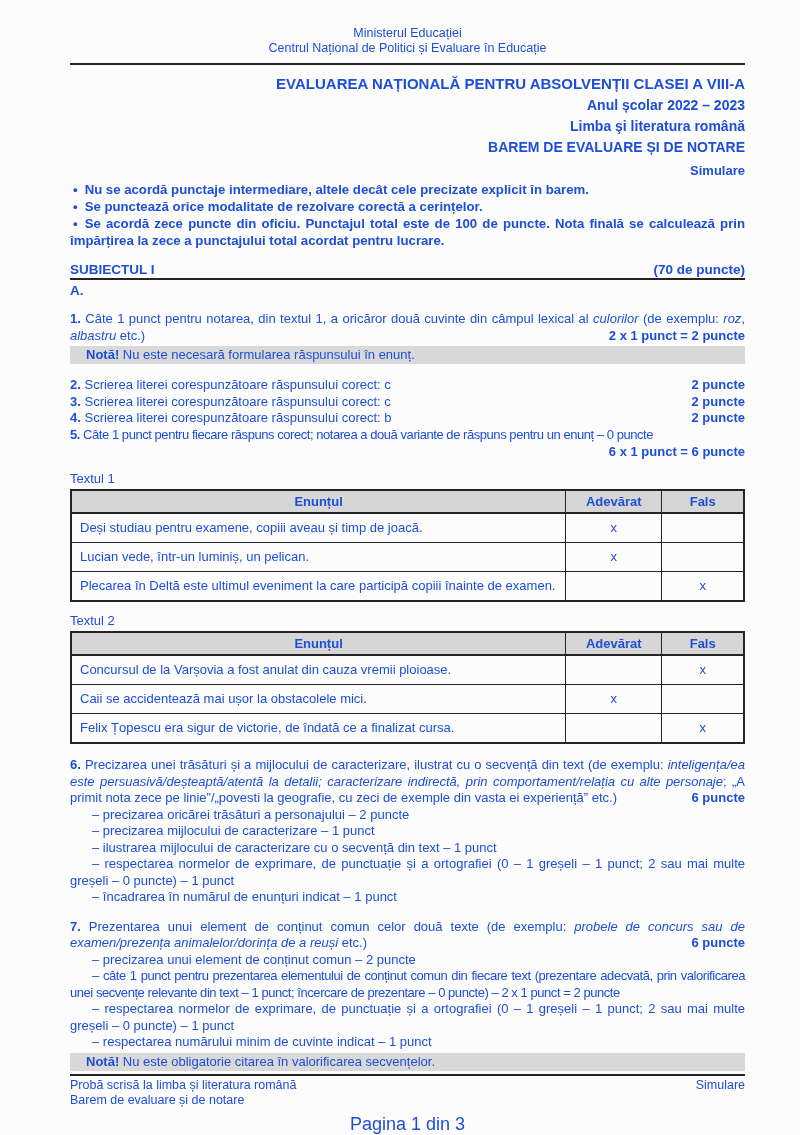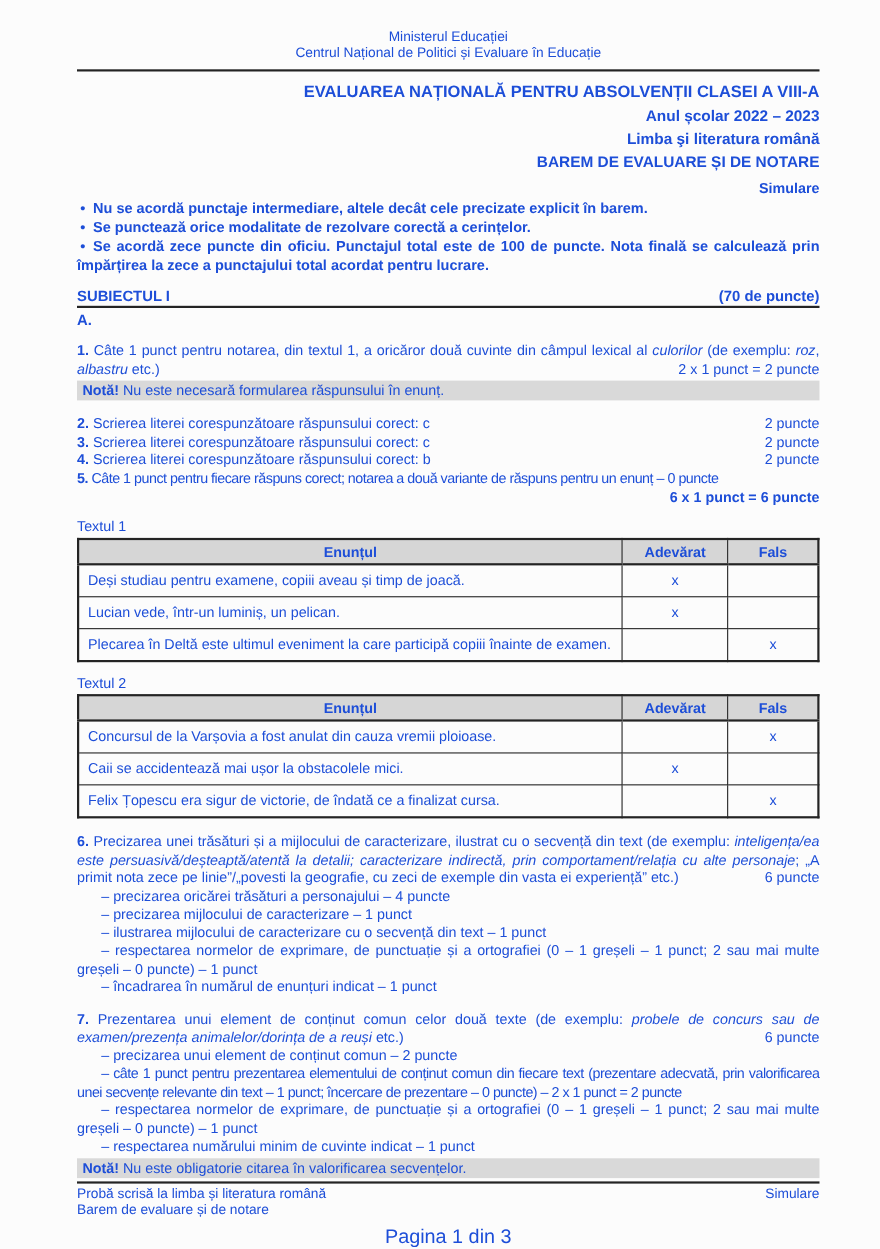--- a/index.html
+++ b/index.html
@@ -20,22 +20,22 @@
   .title-sub { font-size:14px; line-height:21px; }
   .simulare-top { text-align:right; font-weight:bold; font-size:13px; line-height:16px; margin-top:5px; }
   .notices { margin-top:2px; }
   .notice { font-weight:bold; font-size:13.2px; line-height:17px; text-align:justify; }
   .notice .dot { display:inline-block; margin:0 7px 0 3px; }
   .subject-line { display:flex; justify-content:space-between; font-weight:bold; font-size:13.5px;
                   border-bottom:2px solid #242424; margin-top:13px; padding-bottom:1px; }
   .part { font-weight:bold; font-size:13.5px; margin-top:3px; }
   .item { font-size:13px; line-height:16.5px; text-align:justify; }
   .mt { margin-top:13px; }
-  .pts { font-weight:normal; float:right; margin-left:10px; }
-  .note { background:#d9d9d9; font-size:13px; line-height:18px; margin-top:2px; padding:0 5px; }
+  .pts { font-weight:bold; float:right; margin-left:10px; }
+  .note { background:#d9d9d9; font-size:13px; line-height:18px; margin-top:2px; padding:0 16px; }
   .points-line { text-align:right; font-weight:bold; font-size:13px; line-height:17px; }
   .condensed { letter-spacing:-0.45px; }
   .tcaption { font-size:13px; line-height:16px; margin:11px 0 2px 0; }
   table { width:100%; border-collapse:collapse; border:2px solid #242424; font-size:13px; table-layout:fixed; }
   col.c-enunt { width:73.5%; } col.c-adev { width:14.3%; } col.c-fals { width:12.2%; }
   th { background:#d6d6d6; border:1px solid #242424; border-bottom:2px solid #242424;
        font-weight:bold; text-align:center; padding:3px 4px; font-size:13px; }
   td { border:1px solid #242424; padding:6px 8px; vertical-align:middle; line-height:16px; }
   td.mark { text-align:center; }
   .sub { font-size:13px; line-height:16.5px; text-indent:22px; text-align:justify; }
@@ -146,21 +146,21 @@
       </tr>
       <tr>
         <td>Felix Țopescu era sigur de victorie, de îndată ce a finalizat cursa.</td>
         <td class="mark"></td>
         <td class="mark">x</td>
       </tr>
     </tbody>
   </table>
 
   <p class="item mt"><span><span style="font-weight: bold;">6. </span><span>Precizarea unei trăsături și a mijlocului de caracterizare, ilustrat cu o secvență din text (de exemplu: </span><span style="font-style: italic;">inteligența/ea este persuasivă/deșteaptă/atentă la detalii; caracterizare indirectă, prin comportament/relația cu alte personaje</span><span>; „A primit nota zece pe linie”/„povesti la geografie, cu zeci de exemple din vasta ei experiență” etc.)</span></span><span class="pts">6 puncte</span></p>
-  <p class="sub">– precizarea oricărei trăsături a personajului – 4 puncte</p>
+  <p class="sub">– precizarea oricărei trăsături a personajului – 2 puncte</p>
   <p class="sub">– precizarea mijlocului de caracterizare – 1 punct</p>
   <p class="sub">– ilustrarea mijlocului de caracterizare cu o secvență din text – 1 punct</p>
   <p class="sub">– respectarea normelor de exprimare, de punctuație și a ortografiei (0 – 1 greșeli – 1 punct; 2 sau mai multe greșeli – 0 puncte) – 1 punct</p>
   <p class="sub">– încadrarea în numărul de enunțuri indicat – 1 punct</p>
 
   <p class="item mt"><span><span style="font-weight: bold;">7. </span><span>Prezentarea unui element de conținut comun celor două texte (de exemplu: </span><span style="font-style: italic;">probele de concurs sau de examen/prezența animalelor/dorința de a reuși</span><span> etc.)</span></span><span class="pts">6 puncte</span></p>
   <p class="sub">– precizarea unui element de conținut comun – 2 puncte</p>
   <p class="sub condensed">– câte 1 punct pentru prezentarea elementului de conținut comun din fiecare text (prezentare adecvată, prin valorificarea unei secvențe relevante din text – 1 punct; încercare de prezentare – 0 puncte) – 2 x 1 punct = 2 puncte</p>
   <p class="sub">– respectarea normelor de exprimare, de punctuație și a ortografiei (0 – 1 greșeli – 1 punct; 2 sau mai multe greșeli – 0 puncte) – 1 punct</p>
   <p class="sub">– respectarea numărului minim de cuvinte indicat – 1 punct</p>

